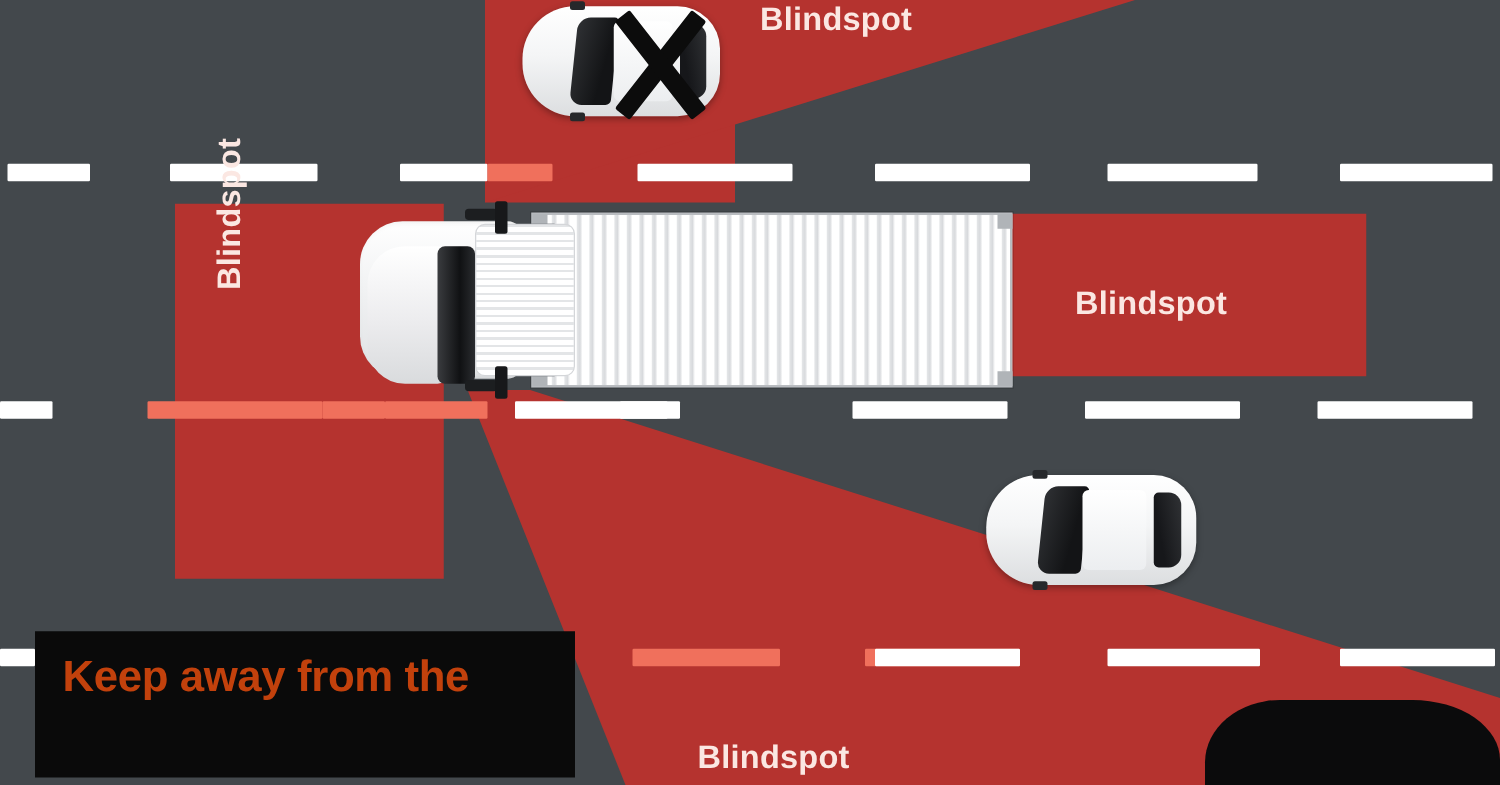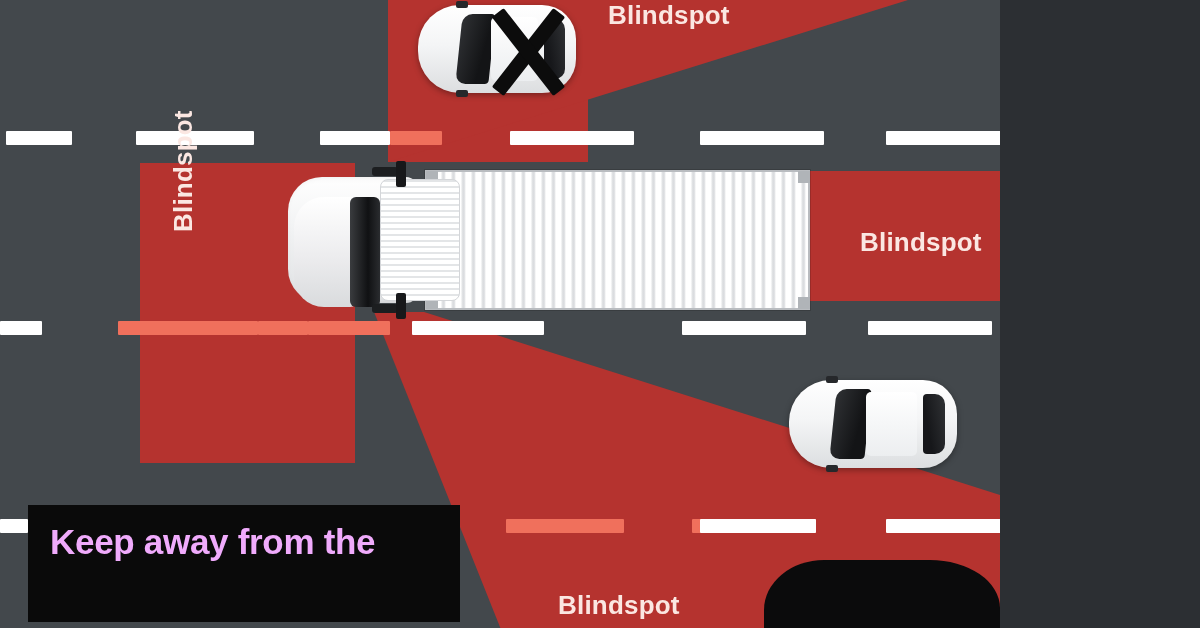--- a/index.html
+++ b/index.html
@@ -3,21 +3,21 @@
 <meta charset="utf-8">
 <title>Truck Blindspot Infographic</title>
 <style>
   html, body {
     margin: 0;
     padding: 0;
     background: #2c2f33;
   }
   .stage {
     position: relative;
-    width: 1000px;
+    width: 1200px;
     height: 628px;
     overflow: hidden;
     font-family: "Liberation Sans", sans-serif;
     background: #43484c;
   }
 
   
   .road {
     position: absolute;
     inset: 0;
@@ -248,21 +248,21 @@
   .caption {
     position: absolute;
     left: 28px; top: 505px;
     width: 432px; height: 117px;
     background: #0a0a0a;
     padding: 16px 22px 0 22px;
     box-sizing: border-box;
   }
   .caption p {
     margin: 0;
-    color: #f0abfc;
+    color: #c2410c;
     font-size: 35px;
     line-height: 1.18;
     font-weight: 700;
     letter-spacing: -0.3px;
   }
 
   
   .smudge {
     position: absolute;
     right: 0; bottom: 0;

